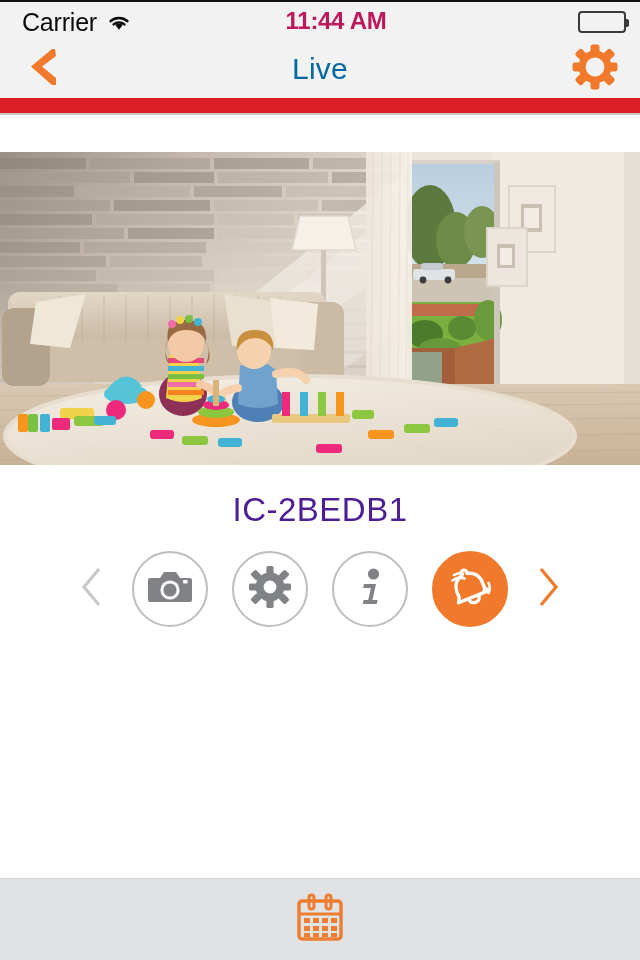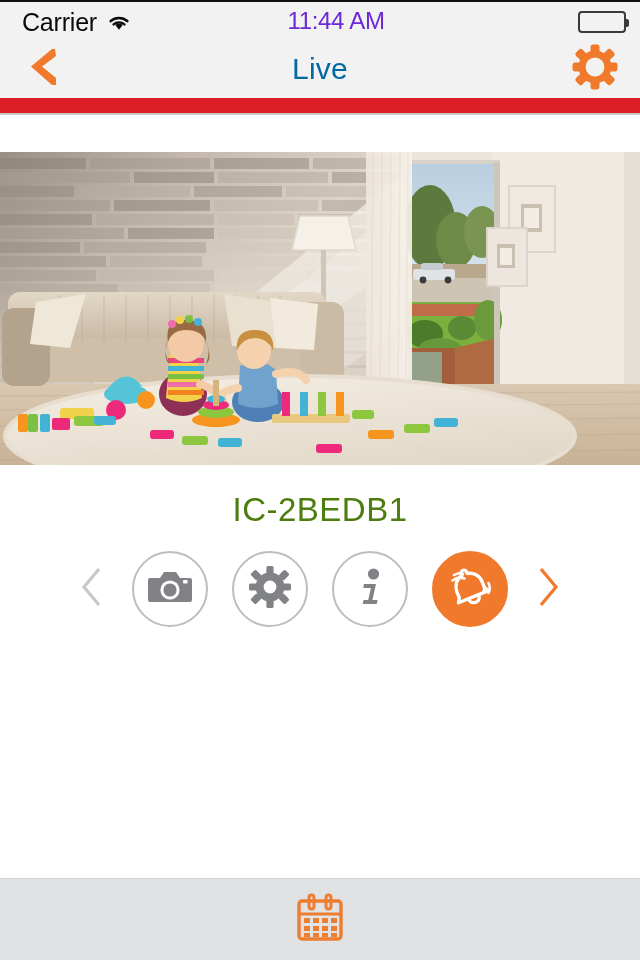--- a/index.html
+++ b/index.html
@@ -20,21 +20,21 @@
     border-top:2px solid #111;
   }
   .status-left{
     position:absolute; left:22px; top:0; height:40px;
     display:flex; align-items:center; gap:9px;
   }
   .carrier-label{ font-size:25px; color:#0a0a0a; letter-spacing:-0.2px; }
   .wifi-icon{ width:26px; height:20px; display:block; }
   .status-time{
     position:absolute; left:0; right:0; text-align:center;
-    font-size:24px; font-weight:normal; color:#6d28d9; letter-spacing:-0.3px;margin-left:32px;
+    font-size:24px; font-weight:bold; color:#be185d; letter-spacing:-0.3px;margin-left:32px;
   }
   .status-right{
     position:absolute; right:14px; top:0; height:40px;
     display:flex; align-items:center;
   }
   .battery{
     width:48px; height:22px;
     border:2px solid #3a3a3a; border-radius:4px;
     padding:2px; position:relative; background:#f2f2f2;
   }
@@ -73,21 +73,21 @@
   .video-area svg{ display:block; width:100%; height:100%; }
 
   
   .device-panel{
     width:100%;
     background:#ffffff;
     padding-top:26px;
   }
   .device-name{
     text-align:center;
-    font-size:33px; color:#4d7c0f; font-weight:400;
+    font-size:33px; color:#4c1d95; font-weight:400;
     letter-spacing:0.5px;
   }
   .control-row{
     margin-top:22px;
     display:flex; align-items:center; justify-content:center;
     gap:0px;
   }
   .page-arrow{
     width:56px; height:70px;
     display:flex; align-items:center; justify-content:center;

